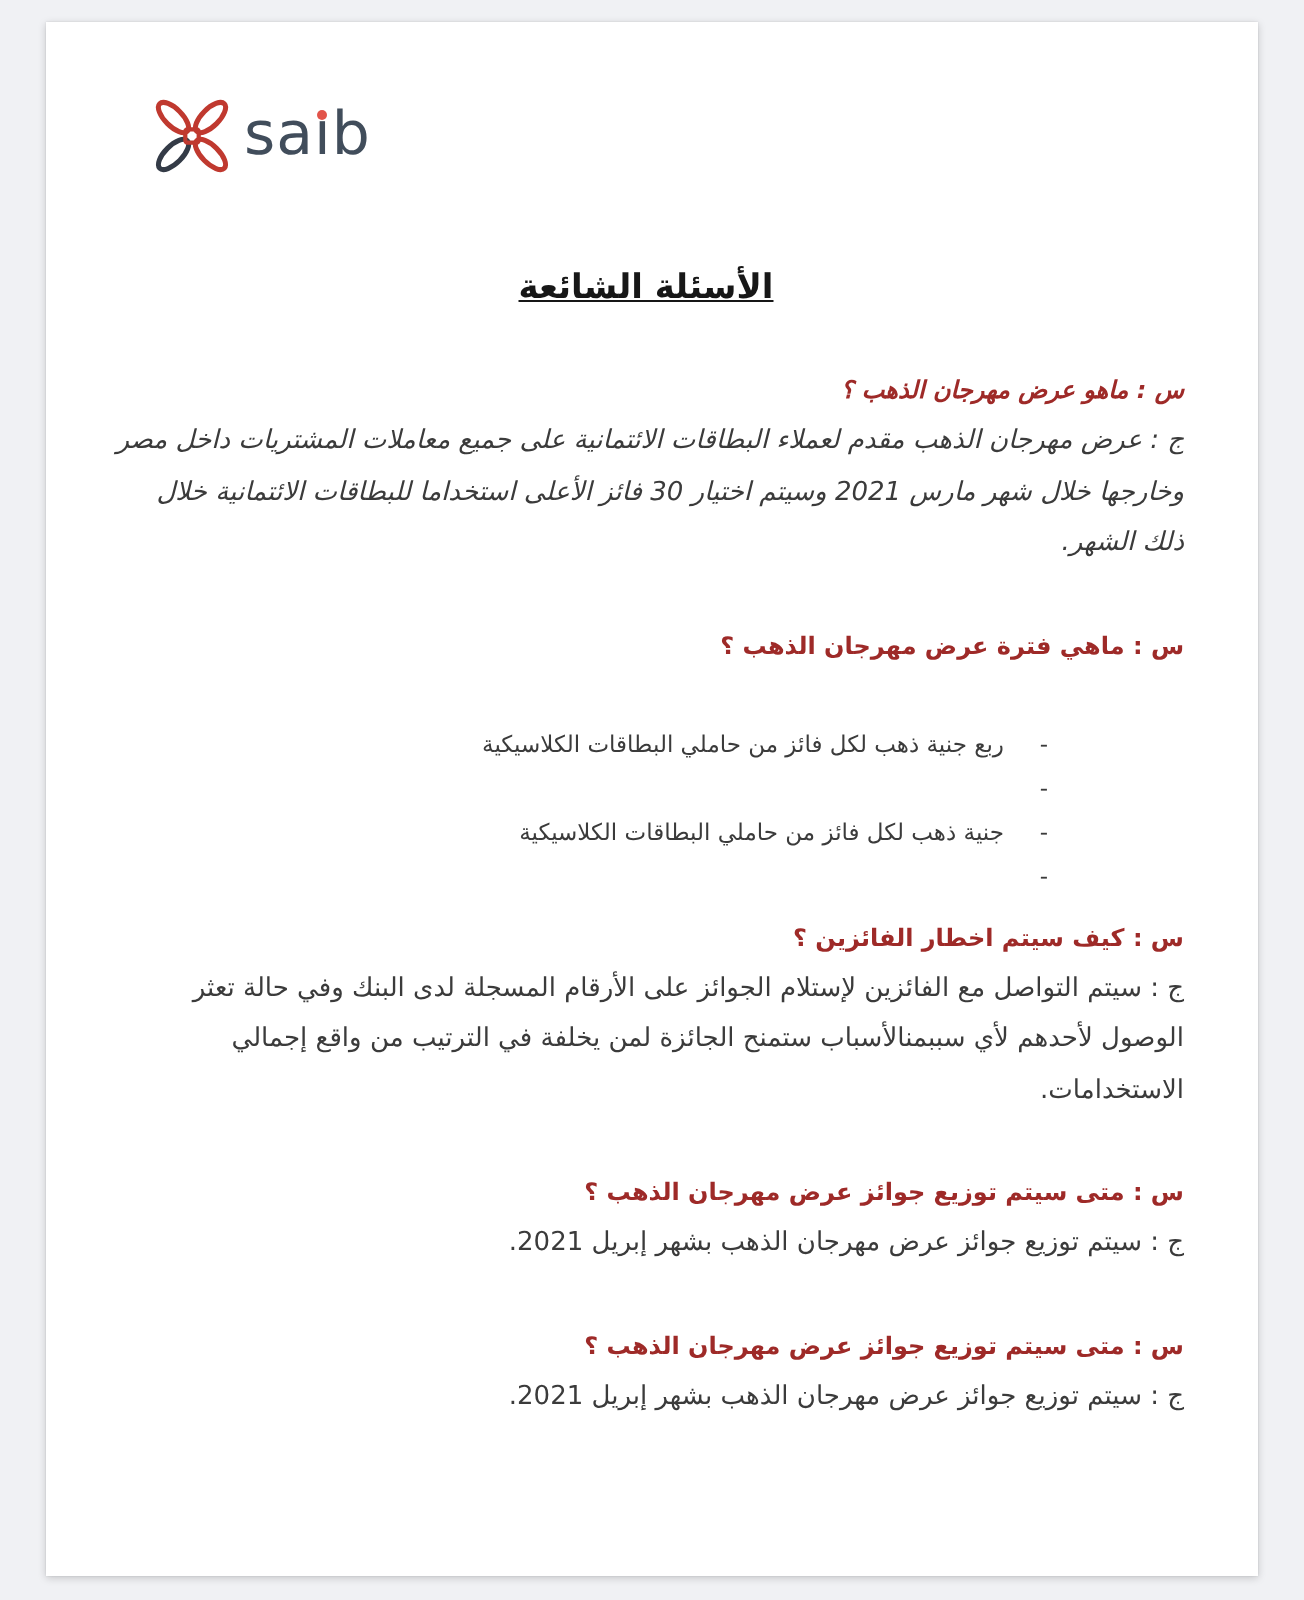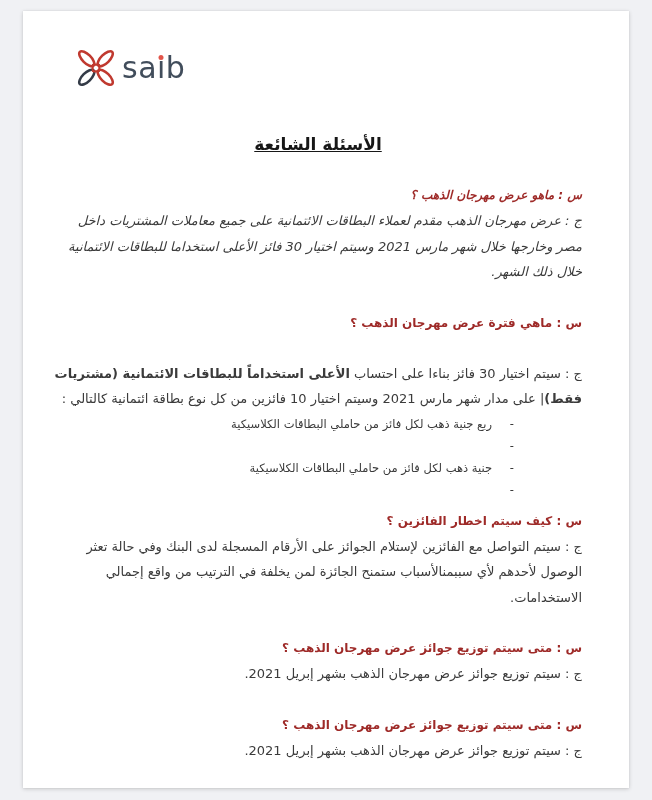--- a/index.html
+++ b/index.html
@@ -51,21 +51,21 @@
     background: #e2544a;
     top: 7px;
     left: 50%;
     transform: translateX(-50%);
   }
   
   .content {
     position: absolute;
     top: 0;
     left: 0;
-    right: 16px;
+    right: 6px;
     padding: 0 31px;
     direction: rtl;
     text-align: right;
     color: #3b3b3b;
   }
   .doc-title {
     margin: 119px 0 0 0;
     text-align: center;
     font-size: 17px;
     font-weight: bold;
@@ -130,21 +130,20 @@
       <div class="qa first">
         <div class="question">س : ماهو عرض مهرجان الذهب ؟</div>
         <p class="answer">ج : عرض مهرجان الذهب مقدم لعملاء البطاقات الائتمانية على جميع معاملات المشتريات داخل مصر وخارجها خلال شهر مارس  2021  وسيتم اختيار 30 فائز الأعلى استخداما للبطاقات الائتمانية خلال ذلك الشهر.</p>
       </div>
 
       <div class="qa">
         <div class="question">س : ماهي فترة عرض مهرجان الذهب ؟</div>
       </div>
 
       <div class="qa">
-        <p class="answer"><span>ج : سيتم اختيار 30 فائز بناءا على احتساب </span><span class="b">الأعلى استخداماً للبطاقات الائتمانية (مشتريات فقط)</span><span>| على مدار شهر مارس 2021 وسيتم اختيار 10 فائزين من كل نوع بطاقة ائتمانية كالتالي :</span></p>
         <div class="bullets">
           <div class="bullet-row">
             <span class="dash">-</span>
             <span>ربع جنية ذهب لكل فائز من حاملي البطاقات الكلاسيكية</span>
           </div>
           <div class="bullet-row">
             <span class="dash">-</span>
           </div>
           <div class="bullet-row">
             <span class="dash">-</span>

